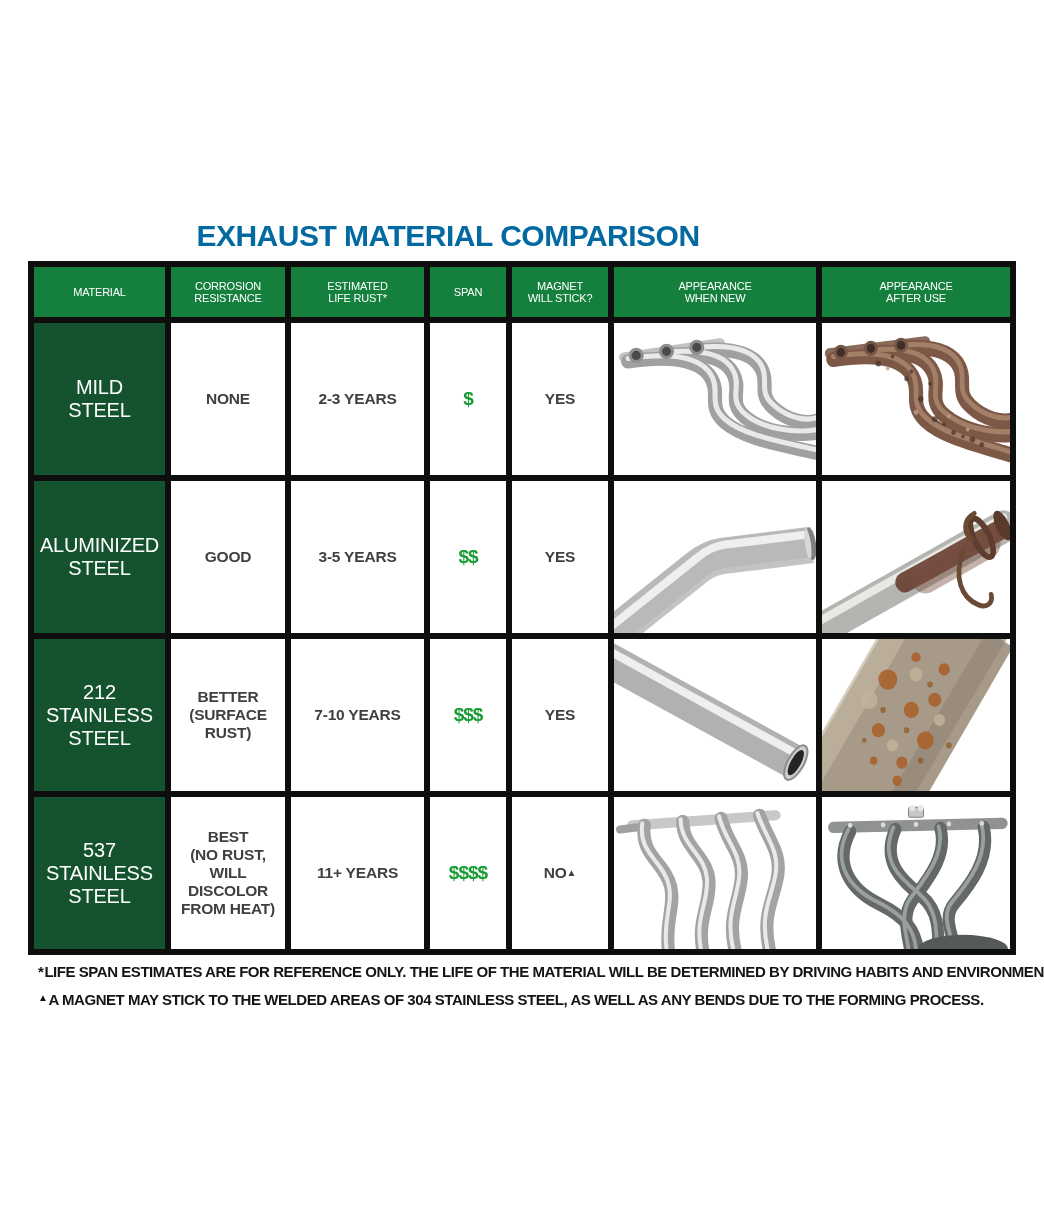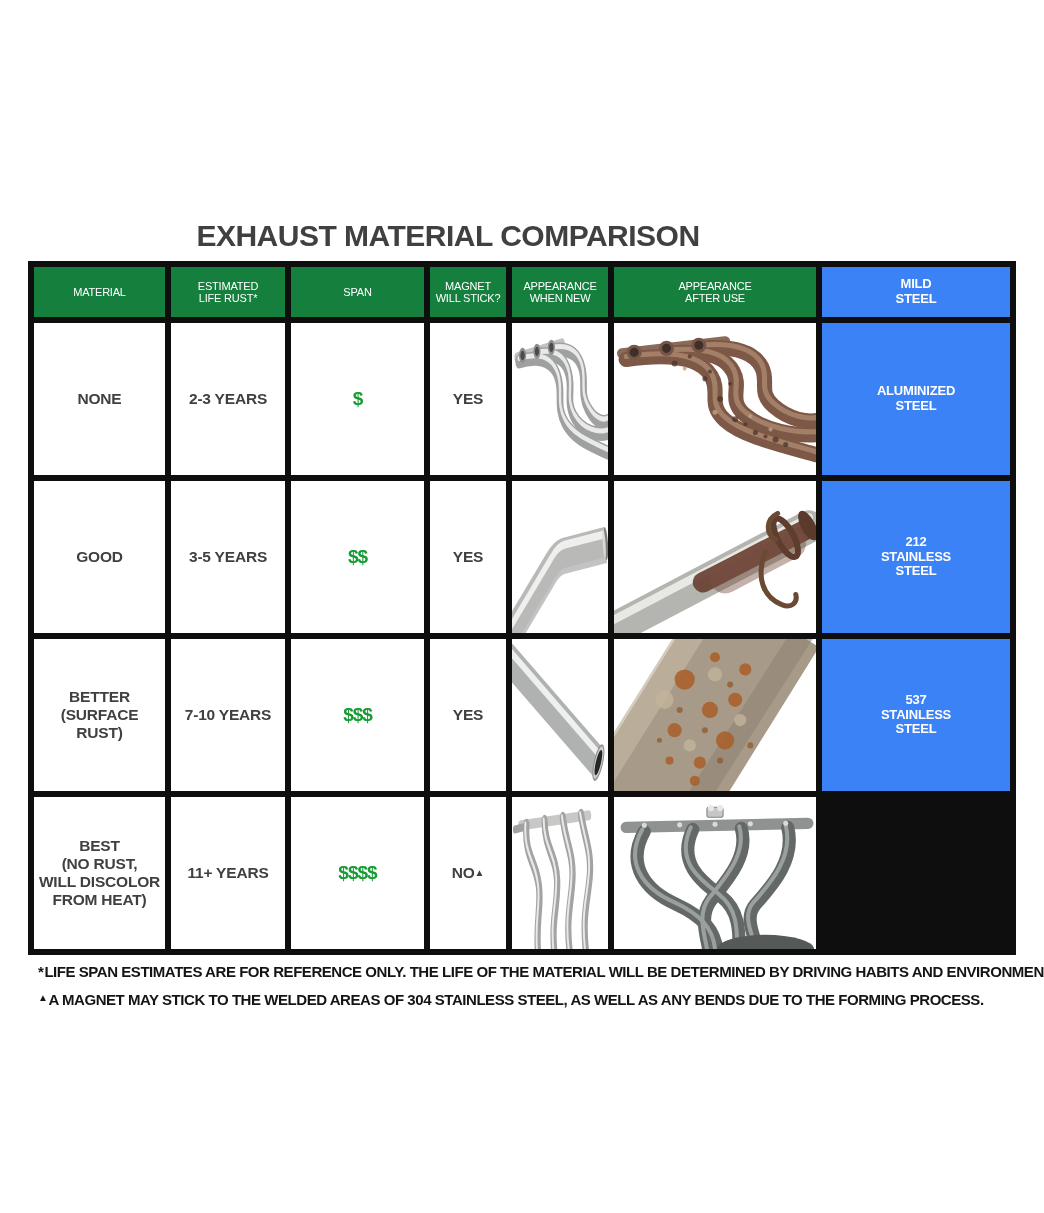--- a/index.html
+++ b/index.html
@@ -1,32 +1,32 @@
 <!DOCTYPE html>
 <html><head>
 <meta charset="utf-8">
 <style>
   html,body{margin:0;padding:0;background:#ffffff;}
   body{width:1044px;height:1213px;position:relative;overflow:hidden;
        font-family:"Liberation Sans", sans-serif;}
   .canvas{position:absolute;inset:0;background:#ffffff;}
 
   .title{position:absolute;left:0;top:219px;width:896px;text-align:center;
-         font-size:30px;font-weight:800;color:#404040;letter-spacing:-0.5px;}
+         font-size:30px;font-weight:800;color:#0369a1;letter-spacing:-0.5px;}
 
   .comp-table{position:absolute;left:28px;top:261px;width:988px;height:694px;
               box-sizing:border-box;background:#0e0e0e;padding:6px;
               display:grid;gap:6px;
               grid-template-columns:131px 114px 133px 76px 96px 202px 188px;
               grid-template-rows:50px 152px 152px 152px 152px;}
   .cell{display:flex;align-items:center;justify-content:center;text-align:center;
         white-space:pre-line;box-sizing:border-box;overflow:hidden;}
   .hcell{background:#15803d;color:#ffffff;font-weight:400;font-size:11px;
          line-height:1.12;letter-spacing:-0.2px;}
-  .mcell{background:#3b82f6;color:#ffffff;font-weight:700;font-size:13px;
+  .mcell{background:#14532d;color:#ffffff;font-weight:400;font-size:20px;
          line-height:1.15;letter-spacing:-0.2px;}
   .tcell{background:#ffffff;color:#404040;font-weight:800;font-size:15.5px;
          line-height:1.15;letter-spacing:-0.2px;}
   .cost{color:#179b33;font-size:19px;letter-spacing:-1px;}
   .img-cell{background:#ffffff;padding:0;}
   .img-cell svg{width:100%;height:100%;display:block;}
   .sup{font-size:10px;vertical-align:6px;font-weight:800;}
 
   .footnotes{position:absolute;left:38px;top:959px;width:990px;color:#141414;}
   .fn-line{font-size:15px;font-weight:800;letter-spacing:-0.45px;line-height:26px;
@@ -37,20 +37,22 @@
 </head>
 <body>
 
 <div class="canvas">
 
   <div class="title">EXHAUST MATERIAL COMPARISON</div>
 
   <div class="comp-table">
 
     <div class="cell hcell">MATERIAL</div>
+    <div class="cell hcell">CORROSION
+RESISTANCE</div>
     <div class="cell hcell">ESTIMATED
 LIFE RUST*</div>
     <div class="cell hcell">SPAN</div>
     <div class="cell hcell">MAGNET
 WILL STICK?</div>
     <div class="cell hcell">APPEARANCE
 WHEN NEW</div>
     <div class="cell hcell">APPEARANCE
 AFTER USE</div>
 

